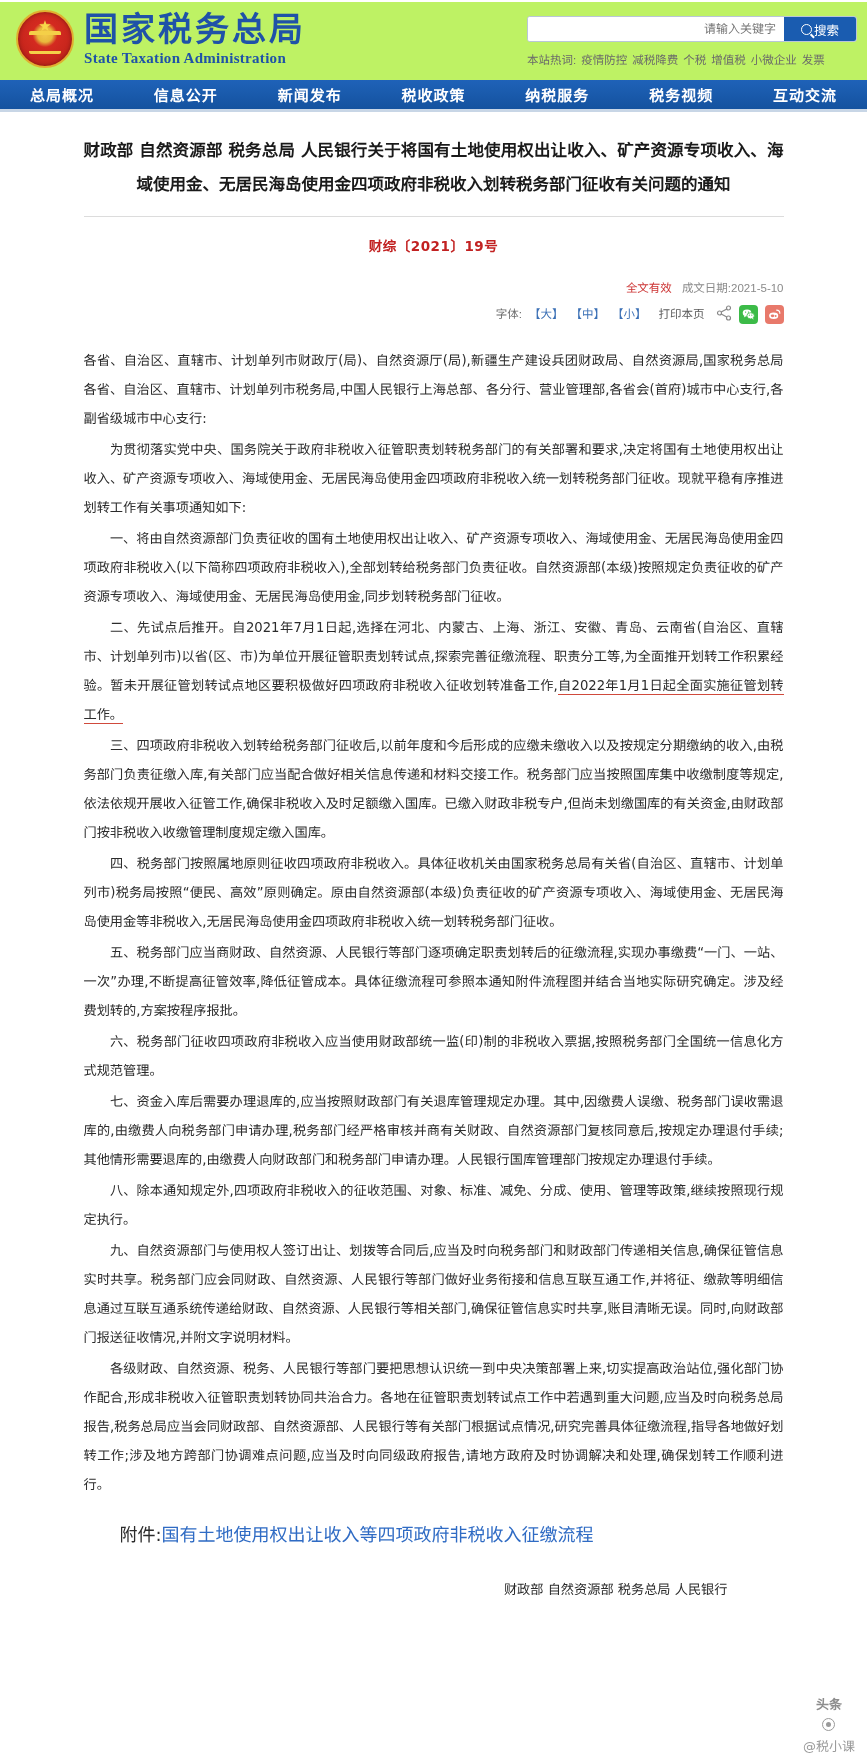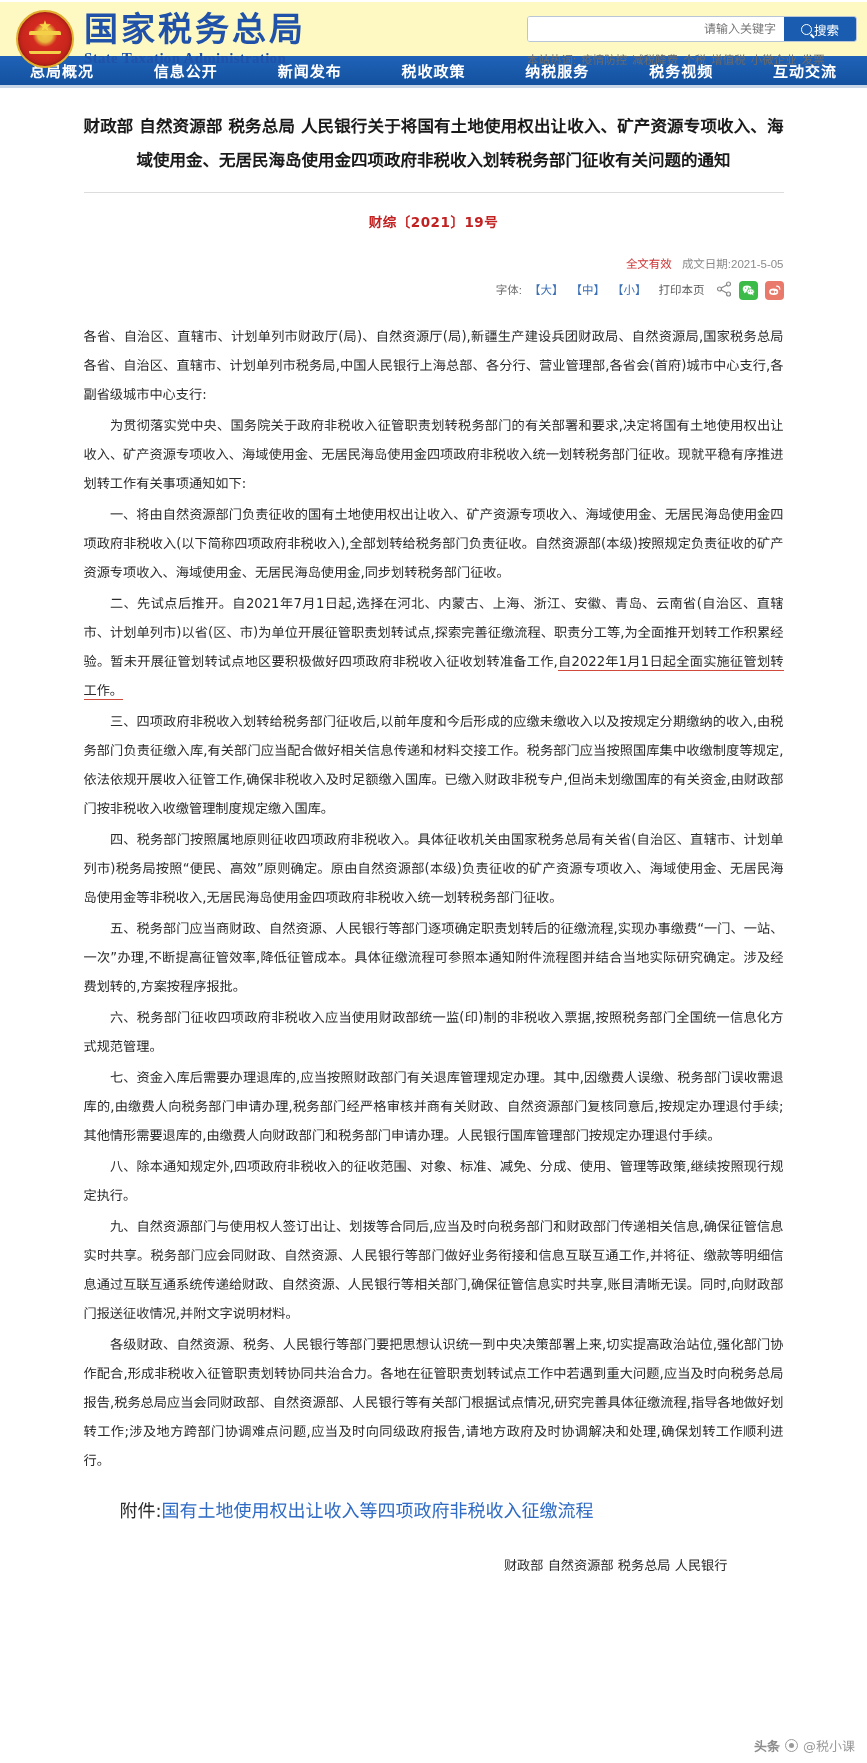--- a/index.html
+++ b/index.html
@@ -11,22 +11,22 @@
   body {
     width: 867px;
     min-height: 1763px;
     position: relative;
     overflow-x: hidden;
   }
 
   
   .site-header {
     position: relative;
-    height: 56px;
-    background: #fef9c3;
+    height: 80px;
+    background: #bef264;
     border-top: 2px solid #ffffff;
   }
   .brand {
     position: absolute;
     left: 16px;
     top: 8px;
     display: flex;
     align-items: center;
     gap: 10px;
   }
@@ -298,20 +298,21 @@
   .watermark {
     position: absolute;
     right: 12px;
     bottom: 8px;
     display: flex;
     align-items: center;
     gap: 5px;
     color: #9a9a9a;
     font-size: 13px;
     font-family: "DejaVu Sans", "Liberation Sans", sans-serif;
+    flex-direction: column;
   }
   .wm-logo {
     display: inline-block;
     font-weight: bold;
     color: #8d8d8d;
     font-size: 13px;
   }
   .wm-dot {
     display: inline-block;
     width: 13px; height: 13px;
@@ -366,21 +367,21 @@
 
 <div class="article-wrap">
   <div class="article">
 
     <h1 class="doc-title">财政部 自然资源部 税务总局 人民银行关于将国有土地使用权出让收入、矿产资源专项收入、海域使用金、无居民海岛使用金四项政府非税收入划转税务部门征收有关问题的通知</h1>
     <hr class="title-rule">
 
     <div class="doc-number">财综〔2021〕19号</div>
 
     <div class="meta-row">
-      <span class="valid">全文有效</span><span>成文日期:2021-5-05</span>
+      <span class="valid">全文有效</span><span>成文日期:2021-5-10</span>
     </div>
 
     <div class="tools-row">
       <span class="fs-label">字体:</span>
       <a class="fs-opt">【大】</a>
       <a class="fs-opt">【中】</a>
       <a class="fs-opt">【小】</a>
       <a class="print-link">打印本页</a>
       <span class="share-ico">
         <svg width="16" height="16" viewBox="0 0 16 16">

